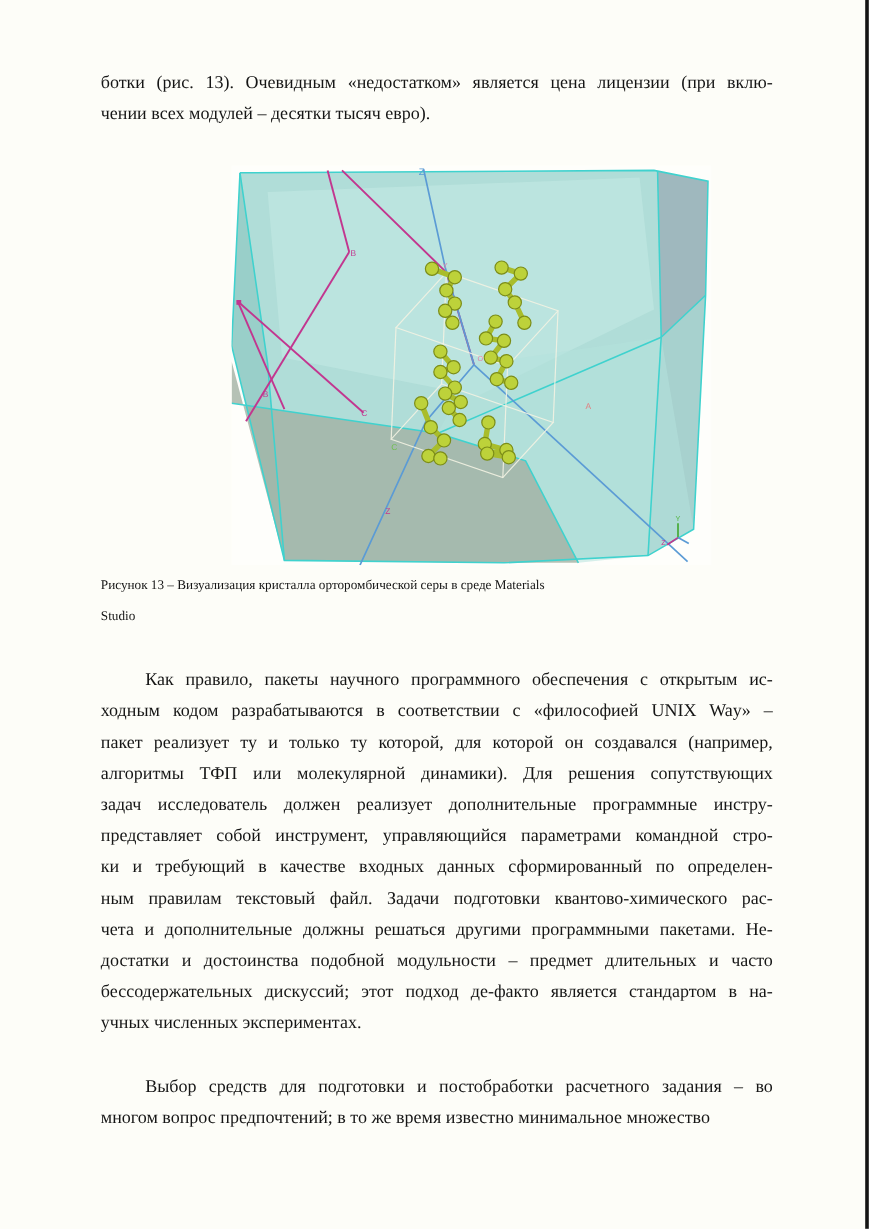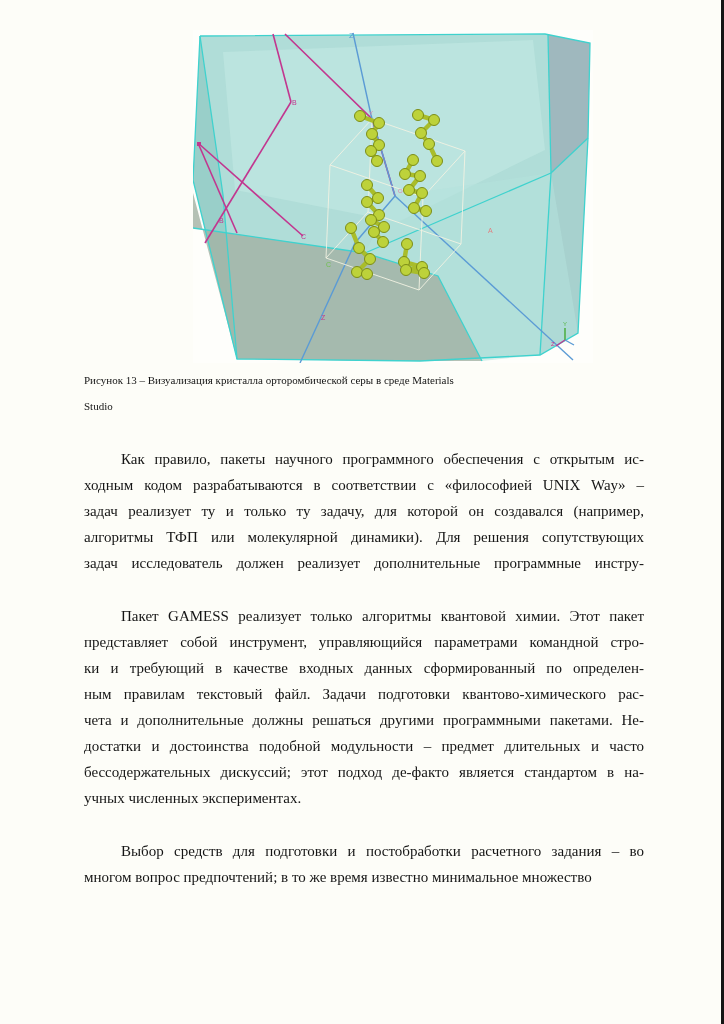--- a/index.html
+++ b/index.html
@@ -28,20 +28,26 @@
     position:absolute;top:0;right:0;width:3px;height:1024px;
     background:#141414;
   }
 </style>
 </head>
 <body>
 
 <div class="page">
   <div class="text-col">
 
+    <div id="intro">
+        <div>
+          <div class="line">ботки (рис. 13). Очевидным «недостатком» является цена лицензии (при вклю-</div>
+          <div class="line last">чении всех модулей – десятки тысяч евро).</div>
+        </div>
+      </div>
 
     <div class="figure-wrap">
       <svg id="crystal-svg" width="400" height="333" viewBox="0 0 400 333" xmlns="http://www.w3.org/2000/svg">
           <polygon points="7,6 352,4 397,13 395,108 385,303 347,325 227,331 44,329 0,150" fill="#a9dad5" fill-opacity="0.92"></polygon>
           <polygon points="30,22 340,10 352,120 205,192 42,160" fill="#c6ebe5" fill-opacity="0.5"></polygon>
           <polygon points="7,6 30,165 44,329 0,150" fill="#86c2bd" fill-opacity="0.55"></polygon>
           <polygon points="352,4 397,13 395,108 358,143 355,5" fill="#9aabb5" fill-opacity="0.75"></polygon>
           <polygon points="358,143 395,108 385,303 347,325" fill="#9dc6c3" fill-opacity="0.5"></polygon>
           <polygon points="0,198 172,223 245,246 289,331 227,331 44,329 0,163" fill="#a2b1a4" fill-opacity="0.8"></polygon>
           <polygon points="172,223 245,246 289,331 347,325 385,303 358,143 201,166" fill="#b5e2dc" fill-opacity="0.55"></polygon>
@@ -164,26 +170,25 @@
 
     <div id="caption" class="caption">
         <div class="cap-line">Рисунок 13 – Визуализация кристалла орторомбической серы в среде Materials</div>
         <div class="cap-line">Studio</div>
       </div>
 
     <div id="body-paras">
         <div>
           <div class="line first-indent">Как правило, пакеты научного программного обеспечения с открытым ис-</div>
           <div class="line">ходным кодом разрабатываются в соответствии с «философией UNIX Way» –</div>
-          <div class="line">задач реализует ту и только ту задачу, для которой он создавался (например,</div>
+          <div class="line">пакет реализует ту и только ту которой, для которой он создавался (например,</div>
           <div class="line">алгоритмы ТФП или молекулярной динамики). Для решения сопутствующих</div>
           <div class="line">задач исследователь должен реализует дополнительные программные инстру-</div>
         </div>
         <div>
-          <div class="line first-indent">Пакет GAMESS реализует только алгоритмы квантовой химии. Этот пакет</div>
           <div class="line">представляет собой инструмент, управляющийся параметрами командной стро-</div>
           <div class="line">ки и требующий в качестве входных данных сформированный по определен-</div>
           <div class="line">ным правилам текстовый файл. Задачи подготовки квантово-химического рас-</div>
           <div class="line">чета и дополнительные должны решаться другими программными пакетами. Не-</div>
           <div class="line">достатки и достоинства подобной модульности – предмет длительных и часто</div>
           <div class="line">бессодержательных дискуссий; этот подход де-факто является стандартом в на-</div>
           <div class="line last">учных численных экспериментах.</div>
         </div>
         <div>
           <div class="line first-indent">Выбор средств для подготовки и постобработки расчетного задания – во</div>

